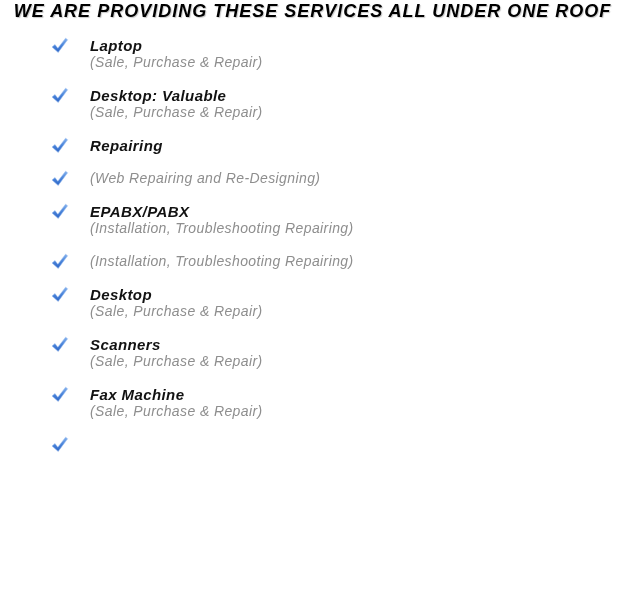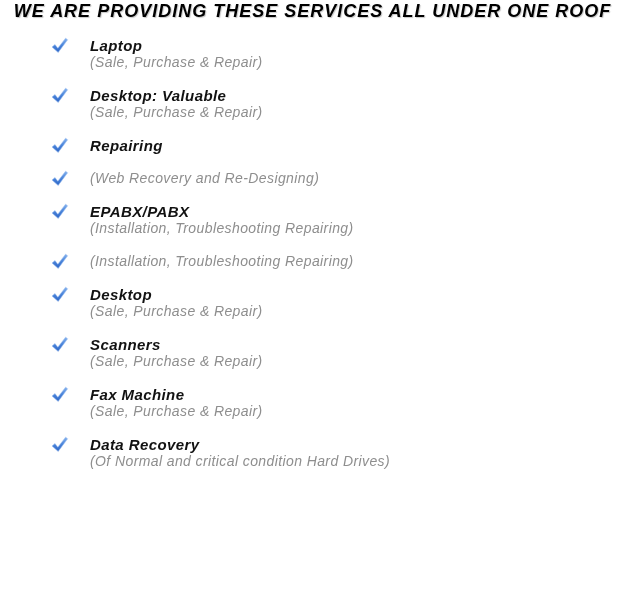--- a/index.html
+++ b/index.html
@@ -125,21 +125,21 @@
     <div class="service-text">
       <span class="service-name">Repairing</span>
     </div>
   </div>
 
   <div class="service-item">
     <svg class="check-icon" viewBox="0 0 19 17">
       <path d="M2 10 L5 7.6 L7.8 11.2 L15.6 1.2 L17.6 2.8 L8.2 15.4 Z" fill="url(#checkGrad)" stroke="#9dc0f0" stroke-width="0.6"></path>
     </svg>
     <div class="service-text">
-      <span class="service-detail">(Web Recovery and Re-Designing)</span>
+      <span class="service-detail">(Web Repairing and Re-Designing)</span>
     </div>
   </div>
 
   <div class="service-item">
     <svg class="check-icon" viewBox="0 0 19 17">
       <path d="M2 10 L5 7.6 L7.8 11.2 L15.6 1.2 L17.6 2.8 L8.2 15.4 Z" fill="url(#checkGrad)" stroke="#9dc0f0" stroke-width="0.6"></path>
     </svg>
     <div class="service-text">
       <span class="service-name">EPABX/PABX</span>
       <span class="service-detail">(Installation, Troubleshooting Repairing)</span>
@@ -182,19 +182,15 @@
     <div class="service-text">
       <span class="service-name">Fax Machine</span>
       <span class="service-detail">(Sale, Purchase &amp; Repair)</span>
     </div>
   </div>
 
   <div class="service-item">
     <svg class="check-icon" viewBox="0 0 19 17">
       <path d="M2 10 L5 7.6 L7.8 11.2 L15.6 1.2 L17.6 2.8 L8.2 15.4 Z" fill="url(#checkGrad)" stroke="#9dc0f0" stroke-width="0.6"></path>
     </svg>
-    <div class="service-text">
-      <span class="service-name">Data Recovery</span>
-      <span class="service-detail">(Of Normal and critical condition Hard Drives)</span>
-    </div>
   </div>
 </div>
 </div>
 
 </body></html>

